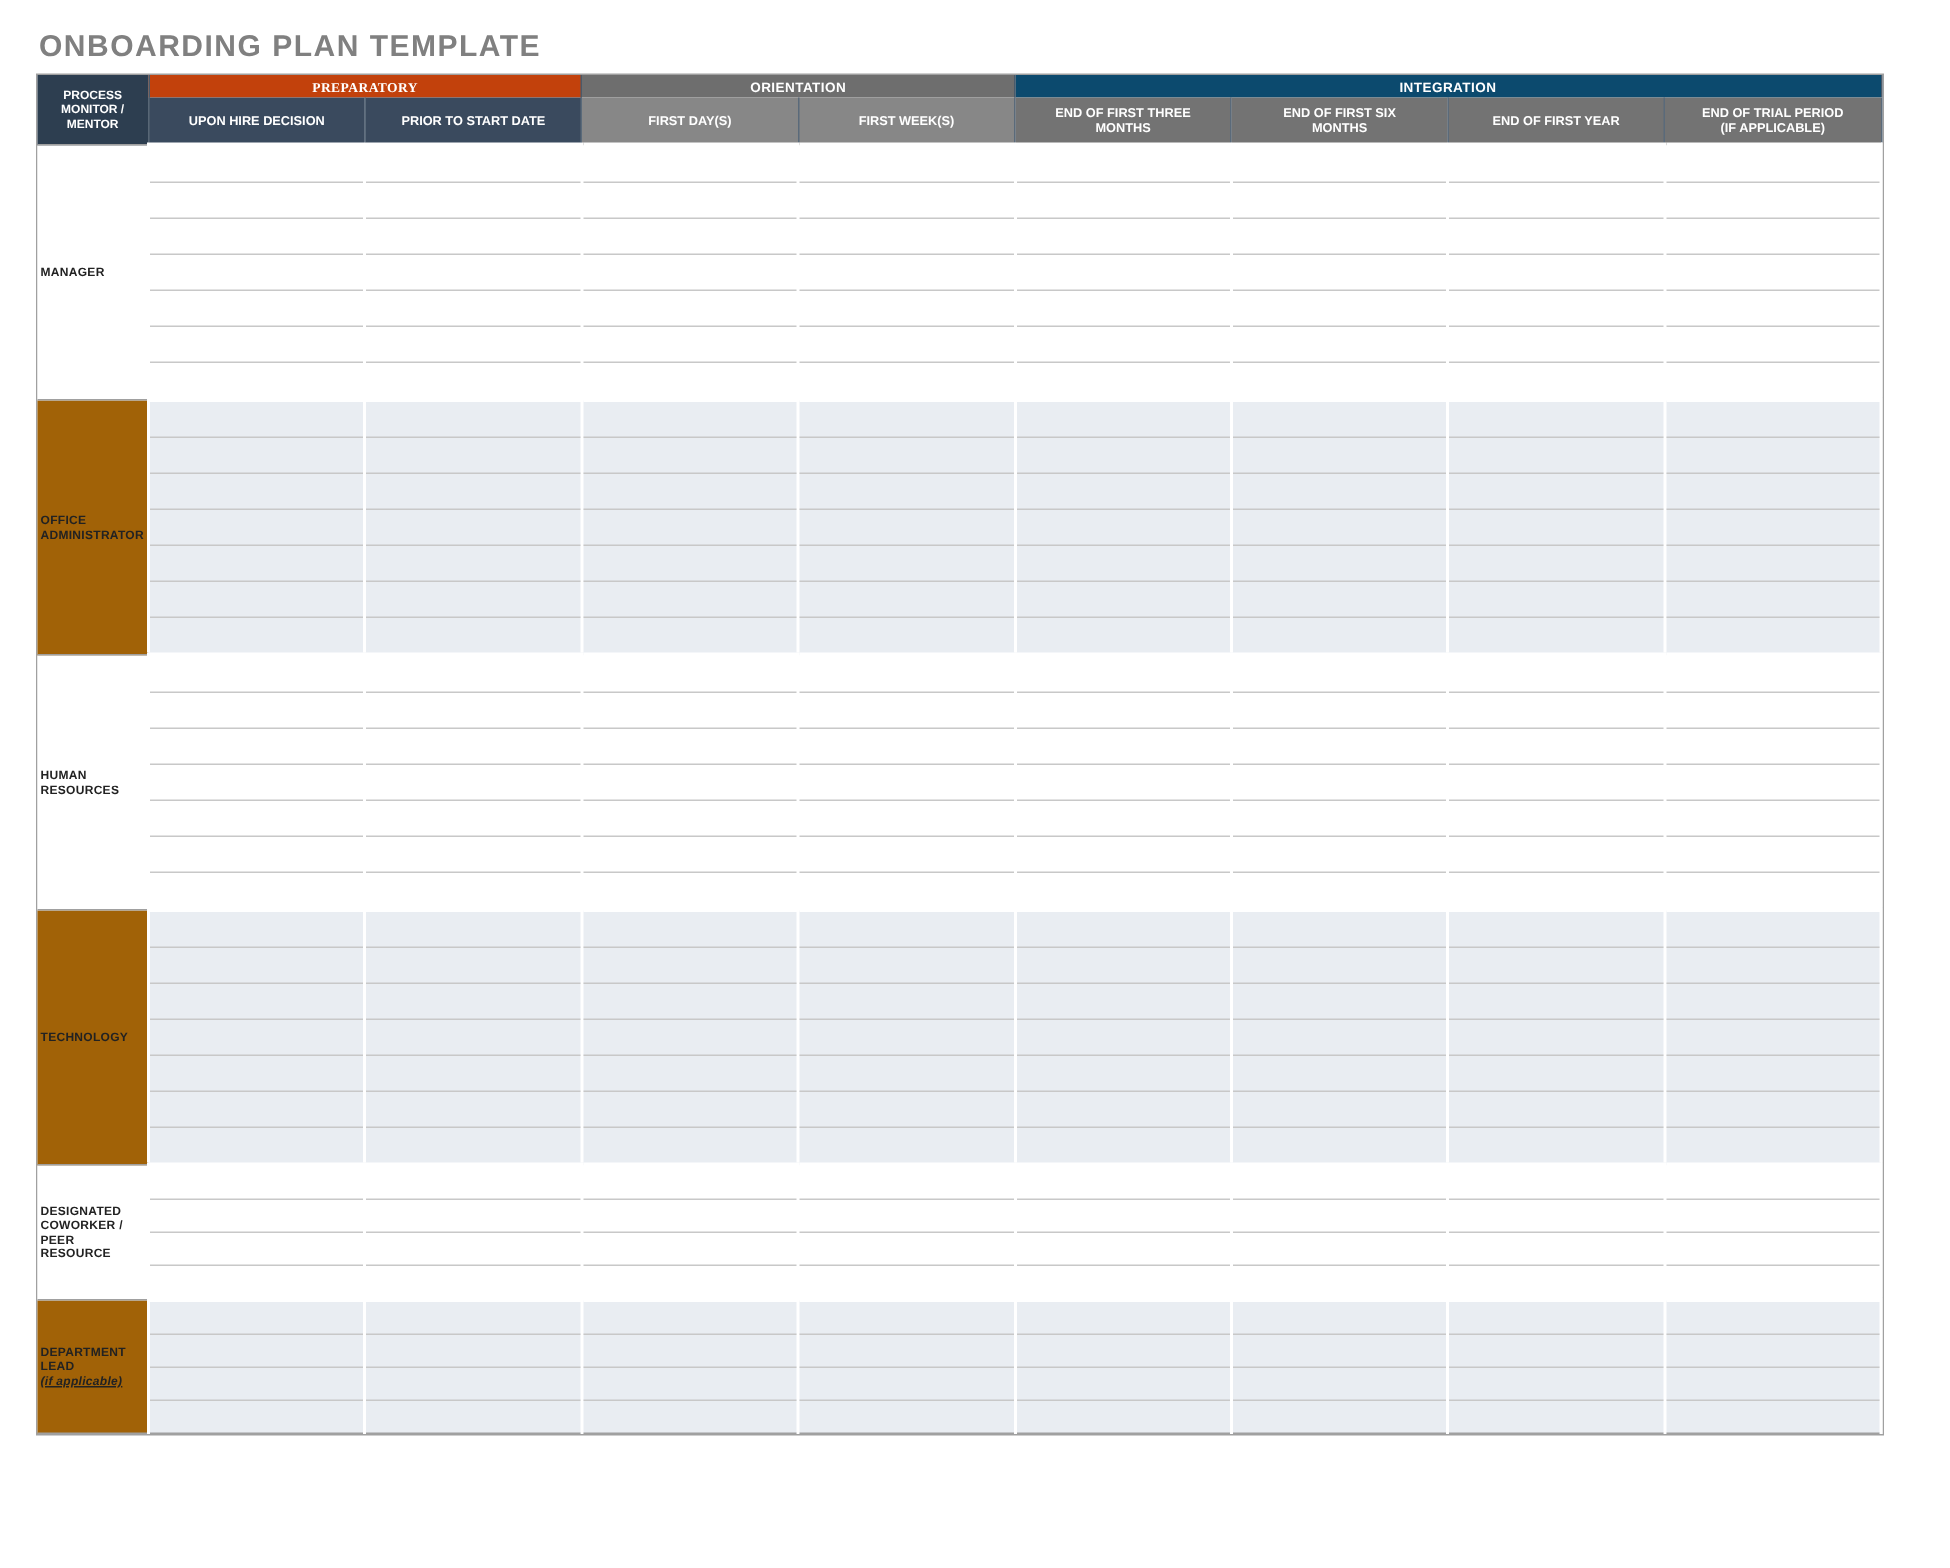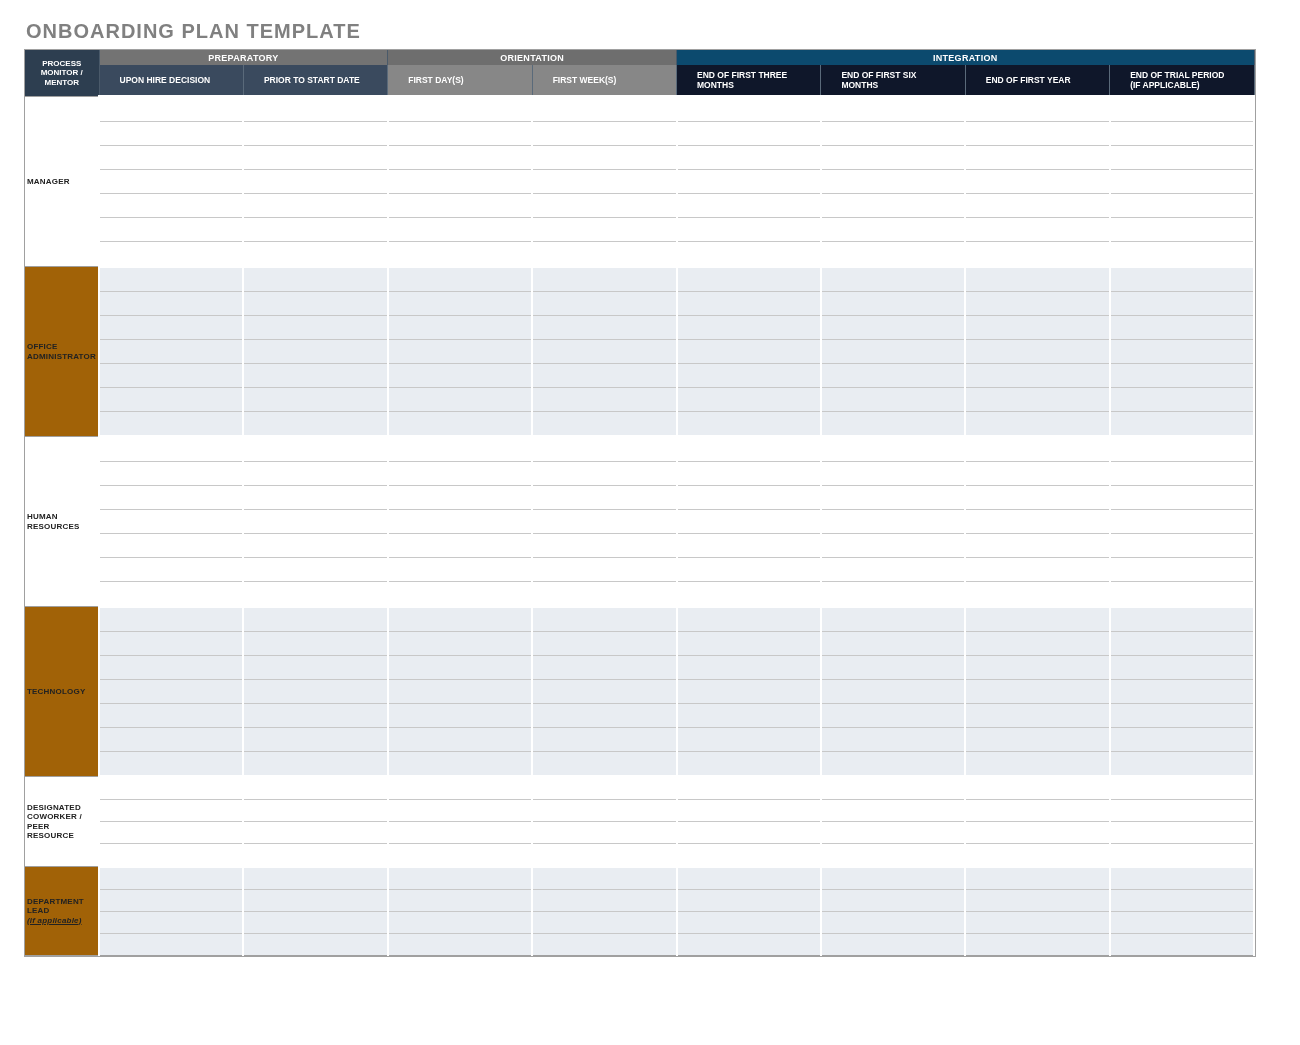--- a/index.html
+++ b/index.html
@@ -39,21 +39,21 @@
     font-size:9px;
     font-weight:700;
     color:#fff;
     text-align:center;
     text-transform:uppercase;
     height:14px;
     padding:1px 0 0 0;
     letter-spacing:0.3px;
     border-right:1px solid #4a5a6a;
   }
-  td.phase-prep{background:#737373;}
+  td.phase-prep{background:#c2410c;font-family:Liberation Serif, serif;}
   td.phase-orient{background:#6e6e6e;}
   td.phase-integ{background:#0c4a6e;}
 
   td.corner-process{
     background:#2d3e50;
     color:#fff;
     font-size:8px;
     font-weight:700;
     text-align:center;
     line-height:1.15;
@@ -63,29 +63,30 @@
     padding:2px 4px;
     vertical-align:middle;
   }
 
   
   td.subhdr{
     height:30px;
     color:#fff;
     font-size:8.5px;
     font-weight:700;
+    text-align:center;
     text-transform:uppercase;
     vertical-align:middle;
     border-right:1px solid #5a6a7a;
     border-bottom:1px solid #a0a0a0;
     padding:0 20px;
   }
   td.subhdr.prep{background:#3a4a5e;}
   td.subhdr.orient{background:#878787;}
-  td.subhdr.integ{background:#0f172a;}
+  td.subhdr.integ{background:#737373;}
 
   
   td.role-label{
     font-size:8px;
     font-weight:700;
     text-align:left;
     text-transform:uppercase;
     line-height:1.15;
     vertical-align:middle;
     padding:0 2px;

